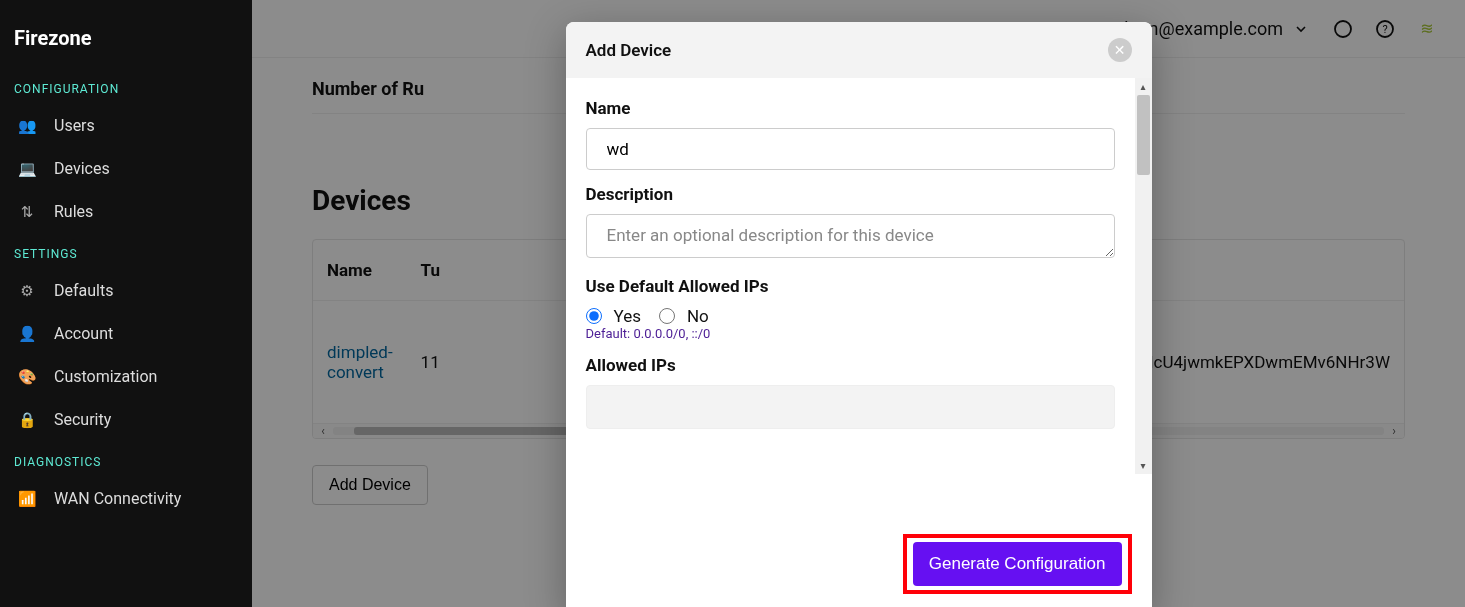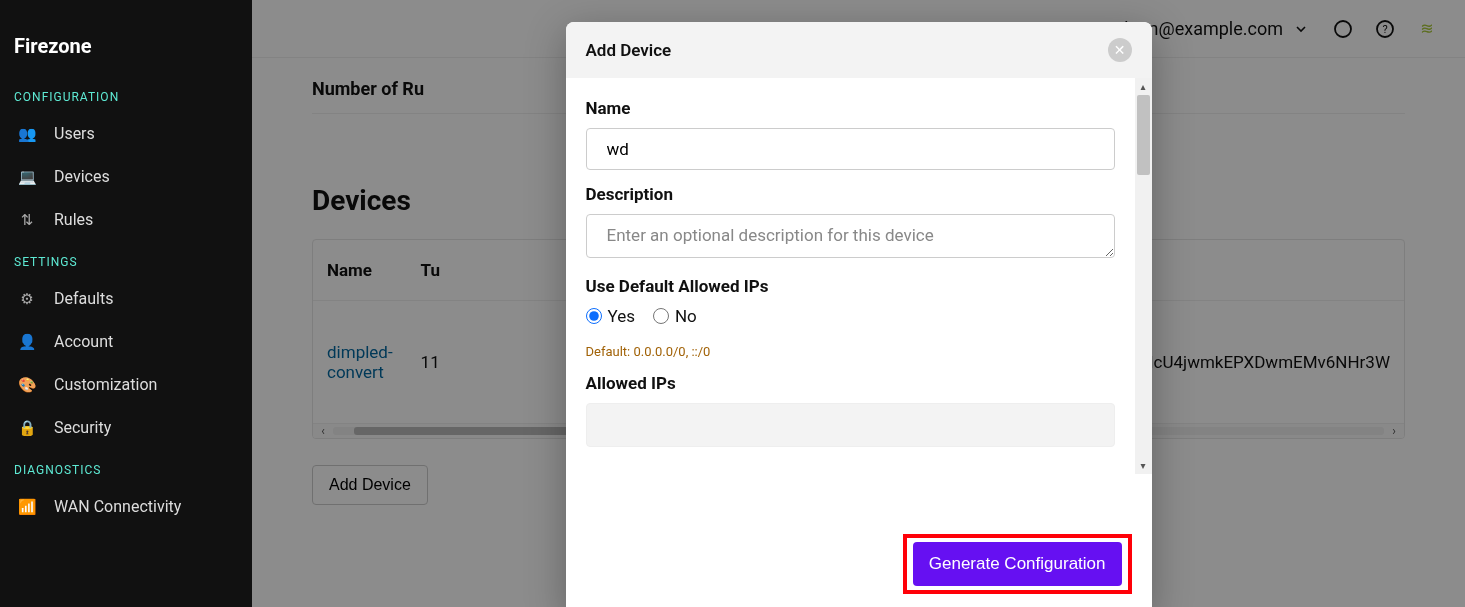--- a/index.html
+++ b/index.html
@@ -1,20 +1,20 @@
 <!DOCTYPE html>
 <html><head>
 <meta charset="utf-8">
 <style>
   * { box-sizing: border-box; margin: 0; padding: 0; }
   html, body { width: 1465px; height: 607px; overflow: hidden; font-family: -apple-system, BlinkMacSystemFont, "Segoe UI", Roboto, sans-serif; }
   body { display: flex; background: #fff; color: #111; }
 
   
-  .sidebar { width: 252px; background: #111; color: #ccc; display: flex; flex-direction: column; padding-top: 16px; }
+  .sidebar { width: 252px; background: #111; color: #ccc; display: flex; flex-direction: column; padding-top: 8px; }
   .brand { padding: 18px 16px 18px 14px; font-size: 20px; font-weight: 700; color: #fff; }
   .side-section { font-size: 12px; color: #5eead4; letter-spacing: 1px; padding: 14px 14px 8px 14px; }
   .side-item { display: flex; align-items: center; gap: 18px; padding: 12px 18px; color: #ddd; font-size: 16px; cursor: pointer; }
   .side-item .icon { width: 18px; text-align: center; font-size: 15px; color: #aaa; }
 
   
   .main { flex: 1; display: flex; flex-direction: column; position: relative; background: #fff; }
   .topbar { height: 58px; display: flex; align-items: center; justify-content: flex-end; gap: 22px; padding: 0 28px; border-bottom: 1px solid #eee; }
   .user { display: flex; align-items: center; gap: 8px; font-size: 18px; color: #111; cursor: pointer; }
   .top-icon { width: 20px; height: 20px; display: inline-flex; align-items: center; justify-content: center; }
@@ -42,22 +42,22 @@
   .modal-title { font-size: 17px; font-weight: 600; }
   .modal-close { width: 24px; height: 24px; border-radius: 50%; background: #ccc; color: #fff; display: flex; align-items: center; justify-content: center; cursor: pointer; font-size: 14px; }
   .modal-body-wrap { display: flex; }
   .modal-body { flex: 1; padding: 20px 20px 6px 20px; overflow: hidden; height: 396px; }
   .field-label { font-size: 17px; font-weight: 700; margin-bottom: 10px; margin-top: 14px; }
   .field-label:first-child { margin-top: 0; }
   .text-input, .text-area { width: 100%; border: 1px solid #ccc; border-radius: 4px; padding: 10px 20px; font-size: 17px; font-family: inherit; }
   .text-area { height: 44px; resize: both; }
   .text-area::placeholder { color: #888; }
   .radio-row { display: flex; align-items: center; gap: 18px; margin-top: 6px; }
-  .radio-row label { display: flex; align-items: center; gap: 6px; font-size: 17px; justify-content: flex-end; }
-  .default-help { font-size: 13px; color: #a16207; margin-top: 18px; }
+  .radio-row label { display: flex; align-items: center; gap: 12px; font-size: 17px; justify-content: flex-end; }
+  .default-help { font-size: 13px; color: #4c1d95; margin-top: 0; }
   .disabled-area { width: 100%; height: 44px; background: #f3f3f3; border: 1px solid #eee; border-radius: 4px; margin-top: 10px; }
   .vscroll { width: 17px; background: #f1f1f1; display: flex; flex-direction: column; }
   .vt { height: 17px; display:flex; align-items:center; justify-content:center; font-size:10px; color:#555; cursor:pointer;}
   .vtrack { flex:1; position:relative; }
   .vthumb { position:absolute; top:0; left:2px; right:2px; height:22%; background:#c1c1c1; border-radius:2px; }
 
   .modal-foot { padding: 16px 20px 20px; display: flex; justify-content: flex-end; background: #fff; }
   .gen-wrap { border: 4px solid #ff0008; padding: 4px 6px; margin-top: 44px; }
   .gen-btn { background: #6610f2; color: #fff; border: none; padding: 12px 16px; font-size: 17px; border-radius: 4px; cursor: pointer; }
 

